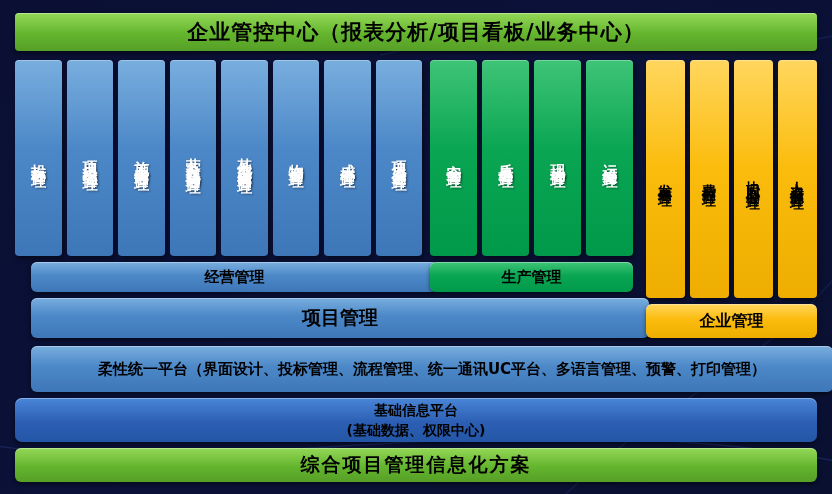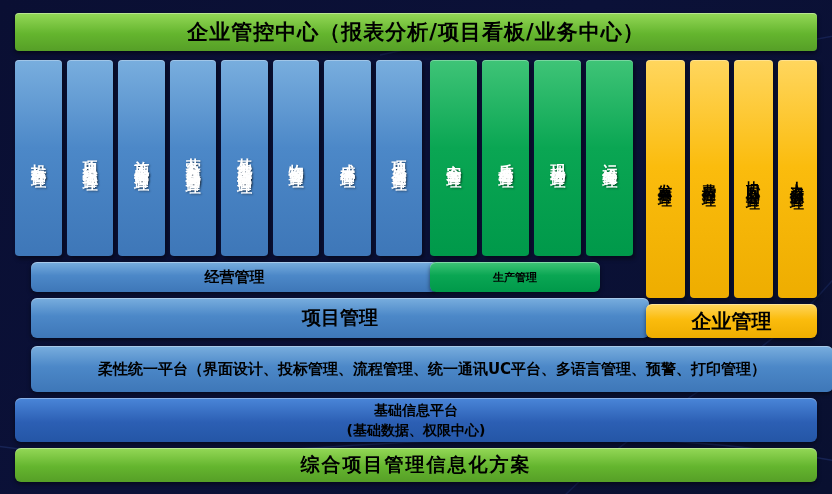--- a/index.html
+++ b/index.html
@@ -81,26 +81,26 @@
     color: #000;
     box-shadow: 0 2px 4px rgba(0,0,0,0.5), inset 0 1px 0 rgba(255,255,255,0.35);
   }
   .bar-blue   { background: linear-gradient(180deg, #79aede 0%, #4c88c8 45%, #3e77b8 100%); margin-left: 16px; }
   .bar-green  { background: linear-gradient(180deg, #3fc477 0%, #0aa653 45%, #00994a 100%); }
   .bar-yellow { background: linear-gradient(180deg, #ffd65e 0%, #fbbc0d 45%, #eead00 100%); }
   .bar-darkblue { background: linear-gradient(180deg, #4a86d8 0%, #2c5fb4 55%, #2456a6 100%); }
   .bar-greenwide { background: linear-gradient(180deg, #94d857 0%, #64b52e 55%, #569f27 100%); }
 
   .bar-business   { left: 15px;  top: 262px; width: 407px; height: 30px; font-size: 15px; }
-  .bar-production { left: 430px; top: 262px; width: 170px; height: 30px; font-size: 11px; }
+  .bar-production { left: 430px; top: 262px; width: 203px; height: 30px; font-size: 15px; }
   .bar-project    { left: 15px;  top: 298px; width: 618px; height: 40px; font-size: 19px; }
-  .bar-enterprise { left: 646px; top: 304px; width: 171px; height: 34px; font-size: 20px; }
+  .bar-enterprise { left: 646px; top: 304px; width: 171px; height: 34px; font-size: 16px; }
   .bar-platform   { left: 15px;  top: 346px; width: 802px; height: 46px; font-size: 15px; }
   .bar-base       { left: 15px;  top: 398px; width: 802px; height: 44px; font-size: 14px;
-                    flex-direction: column; line-height: 1.45; }
+                    flex-direction: column; line-height: 1.45; border-radius: 7px; }
   .bar-footer     { left: 15px;  top: 448px; width: 802px; height: 34px; font-size: 19px; letter-spacing: 2px; }
 </style>
 </head>
 <body>
 
 <div class="canvas">
 
   <svg class="bg-curves" viewBox="0 0 832 494">
     <path d="M -40 440 C 220 490 520 390 880 470" fill="none" stroke="#1c2c63" stroke-width="1.5" opacity="0.7"></path>
     <path d="M 380 55 C 590 5 740 75 870 25" fill="none" stroke="#1c2c63" stroke-width="1.5" opacity="0.6"></path>

